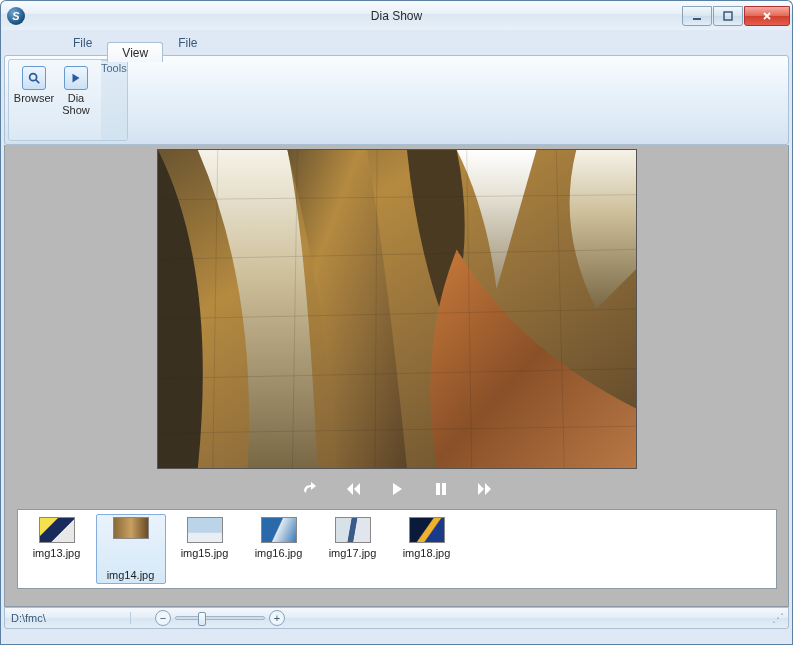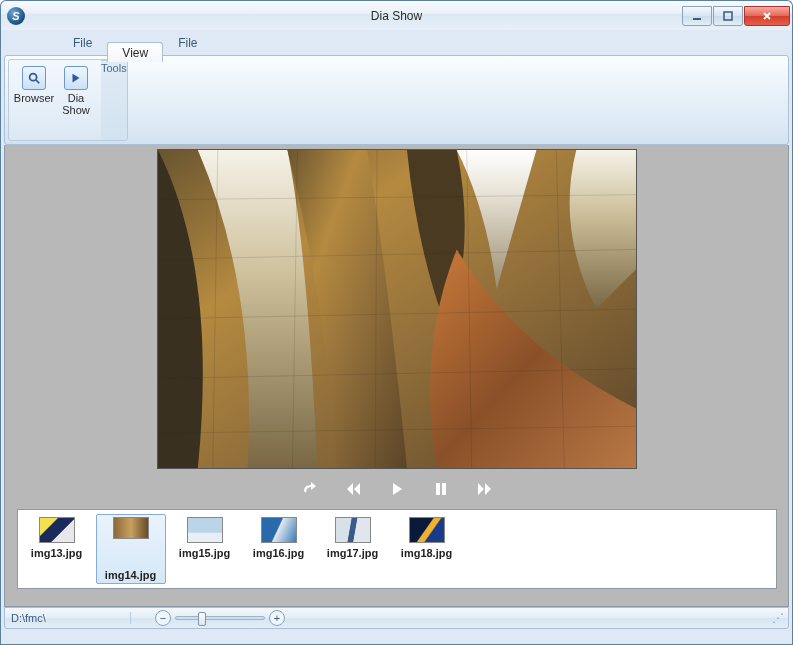--- a/index.html
+++ b/index.html
@@ -36,21 +36,21 @@
 
 
 .main { background: #b8b8b8; border: 1px solid #8c9aa8; border-top: none; height: 462px; display: flex; flex-direction: column; align-items: center; padding-top: 4px; }
 .viewer { width: 480px; height: 320px; background: #3a3528; border: 1px solid #555; }
 .viewer-img { width:100%; height:100%; }
 .playback { display: flex; gap: 24px; margin: 10px 0; }
 .play-btn { color: #fff; cursor: pointer; display:flex; align-items:center; justify-content:center; width:20px; height:20px; }
 .play-btn svg { width:16px; height:16px; fill:#fff; }
 
 .thumb-strip { background: #fff; border: 1px solid #8c9aa8; width: 760px; height: 80px; display: flex; gap: 4px; padding: 4px; overflow: hidden; }
-.thumb-item { width: 70px; display: flex; flex-direction: column; align-items: center; gap: 4px; padding: 2px; border: 1px solid transparent; border-radius: 2px; cursor: pointer; font-weight: bold; }
+.thumb-item { width: 70px; display: flex; flex-direction: column; align-items: center; gap: 4px; padding: 2px; border: 1px solid transparent; border-radius: 2px; cursor: pointer; }
 .thumb-item.selected { background: linear-gradient(to bottom,#eaf3fc,#d5e8f8); border-color:#84acdd;gap:30px; }
 .thumb-img { width: 36px; height: 26px; border: 1px solid #888; background:#ccc; }
 .thumb-label { font-size: 11px; color: #222; white-space: nowrap; }
 
 
 .statusbar { height: 22px; background: linear-gradient(to bottom,#f4f8fc,#e3edf6 48%,#d7e5f1 50%,#e3edf6); border: 1px solid #a9bfd4; border-radius: 0 0 3px 3px; display: flex; align-items: center; font-size: 11px; color: #3a5a7a; padding: 0 6px; gap: 24px; }
 .status-path { width: 120px; border-right: 1px solid #b8ccde; padding-right: 6px; }
 .zoom-ctrl { display: flex; align-items: center; gap: 4px; }
 .zoom-btn { width: 16px; height: 16px; border: 1px solid #8aa3b8; border-radius: 50%; background:#eef5fb; display:flex; align-items:center; justify-content:center; font-size:11px; cursor:pointer; line-height:1; color:#3a5a7a;}
 .zoom-track { width: 90px; height: 4px; background:#cfdcea; border:1px solid #9fb6ca; border-radius:2px; position:relative; }

